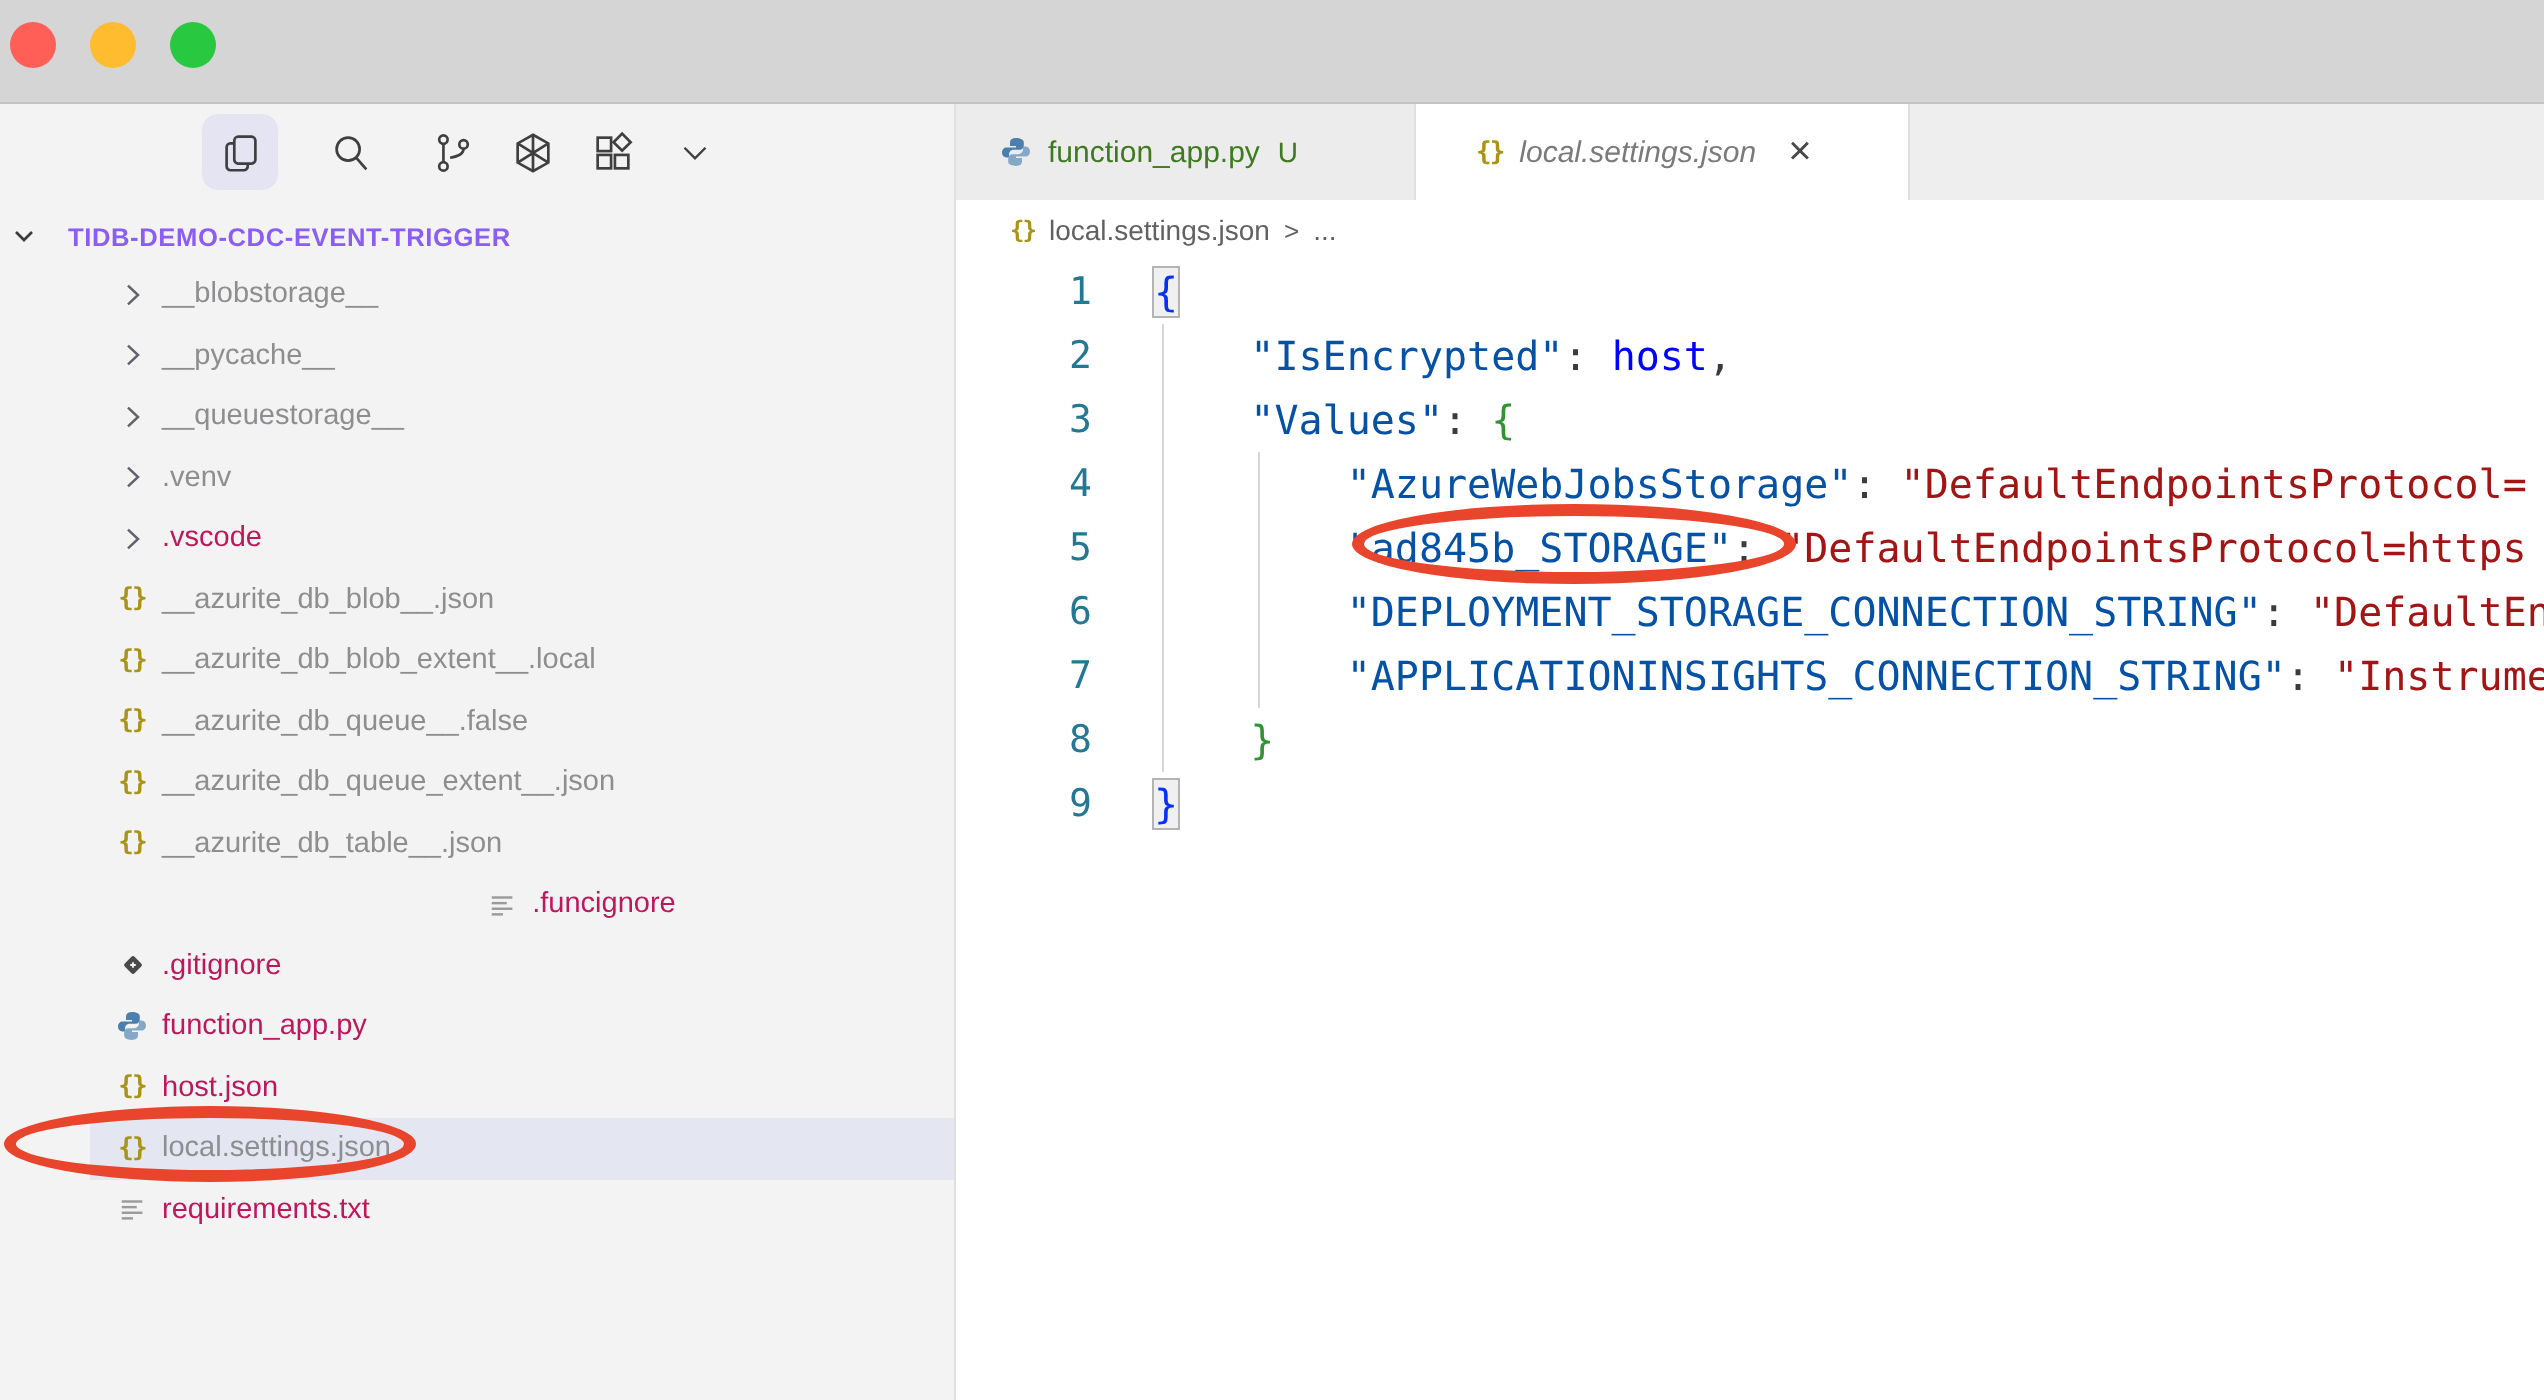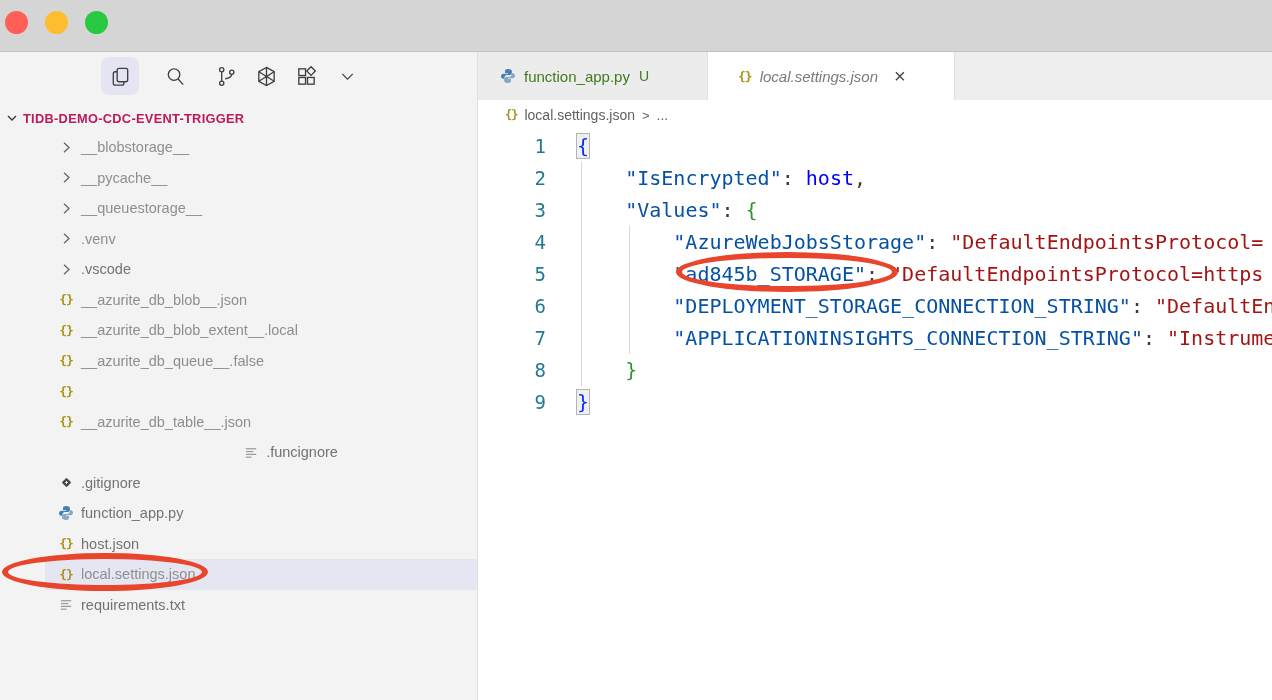--- a/index.html
+++ b/index.html
@@ -20,31 +20,31 @@
              background:#f3f3f3; border-right:1px solid #e0e0e0; overflow:hidden; }
   .activity-row { position:absolute; left:0; top:0; width:478px; height:48px; }
   .act-icon { position:absolute; top:5px; width:38px; height:38px; border-radius:8px;
               display:flex; align-items:center; justify-content:center; cursor:pointer; }
   .act-icon.active { background:#e4e4f3; }
   .act-icon svg { stroke:#3f3f3f; fill:none; stroke-width:1.4; }
 
   .explorer-header { position:absolute; left:0; top:52px; width:478px; height:28px;
                      display:flex; align-items:center; cursor:pointer; }
   .explorer-header .twisty { margin-left:4px; width:16px; height:16px; }
-  .explorer-header .root-label { margin-left:3px; font-size:12.8px; font-weight:bold;
-                                 color:#be185d; letter-spacing:.3px; }
+  .explorer-header .root-label { margin-left:14px; font-size:12.8px; font-weight:bold;
+                                 color:#8b5cf6; letter-spacing:.3px; }
 
   .file-list { position:absolute; left:0; top:80px; width:478px; }
   .file-row { position:absolute; left:0; width:478px; height:30.5px;
               display:flex; align-items:center; cursor:pointer;margin-left:45px; }
   .file-row.selected { background:#e4e6f1; }
   .file-row .gutter16 { width:26px; margin-left:8px; display:flex; align-items:center; justify-content:center; flex:0 0 26px; }
   .file-row .fname { font-size:14.5px; margin-left:2px; white-space:nowrap; }
   .fname.ignored { color:#8e8e90; }
-  .fname.untracked { color:#737373; }
+  .fname.untracked { color:#be185d; }
   .file-badge { position:absolute; right:20px; font-size:13.5px; color:#3e7a1f; }
   .mod-dot { position:absolute; right:24px; width:11px; height:11px; border-radius:50%; background:#8cb48c; }
   .json-glyph { font-size:13px; font-weight:bold; color:#a99418; font-family:"DejaVu Sans Mono",monospace; letter-spacing:-1px; }
 
   
   .editor-area { position:absolute; left:478px; top:52px; width:794px; height:648px; background:#fff; }
   .tabbar { position:absolute; left:0; top:0; width:794px; height:48px; background:#eeeeee; display:flex; }
   .tab { height:48px; display:flex; align-items:center; cursor:pointer; border-right:1px solid #e0e0e0; }
   .tab.inactive { width:230px; background:#ececec; padding-left:22px; }
   .tab.active { width:247px; background:#ffffff; padding-left:30px; }
@@ -199,20 +199,21 @@
         <div class="file-row" style="top: 213.5px;">
           <span class="gutter16">
             <span class="json-glyph">{}</span>
           </span>
           <span class="fname ignored">__azurite_db_queue__.false</span>
         </div>
         <div class="file-row" style="top: 244px;">
           <span class="gutter16">
             <span class="json-glyph">{}</span>
           </span>
+          <span class="fname ignored">__azurite_db_queue_extent__.json</span>
         </div>
         <div class="file-row" style="top: 274.5px;">
           <span class="gutter16">
             <span class="json-glyph">{}</span>
           </span>
           <span class="fname ignored">__azurite_db_table__.json</span>
         </div>
         <div class="file-row" style="top: 305px; justify-content: center;">
           <span class="gutter16">
             <svg class="mini" width="15" height="15" viewBox="0 0 16 16" stroke="#9a9a9a" stroke-width="1.3">

